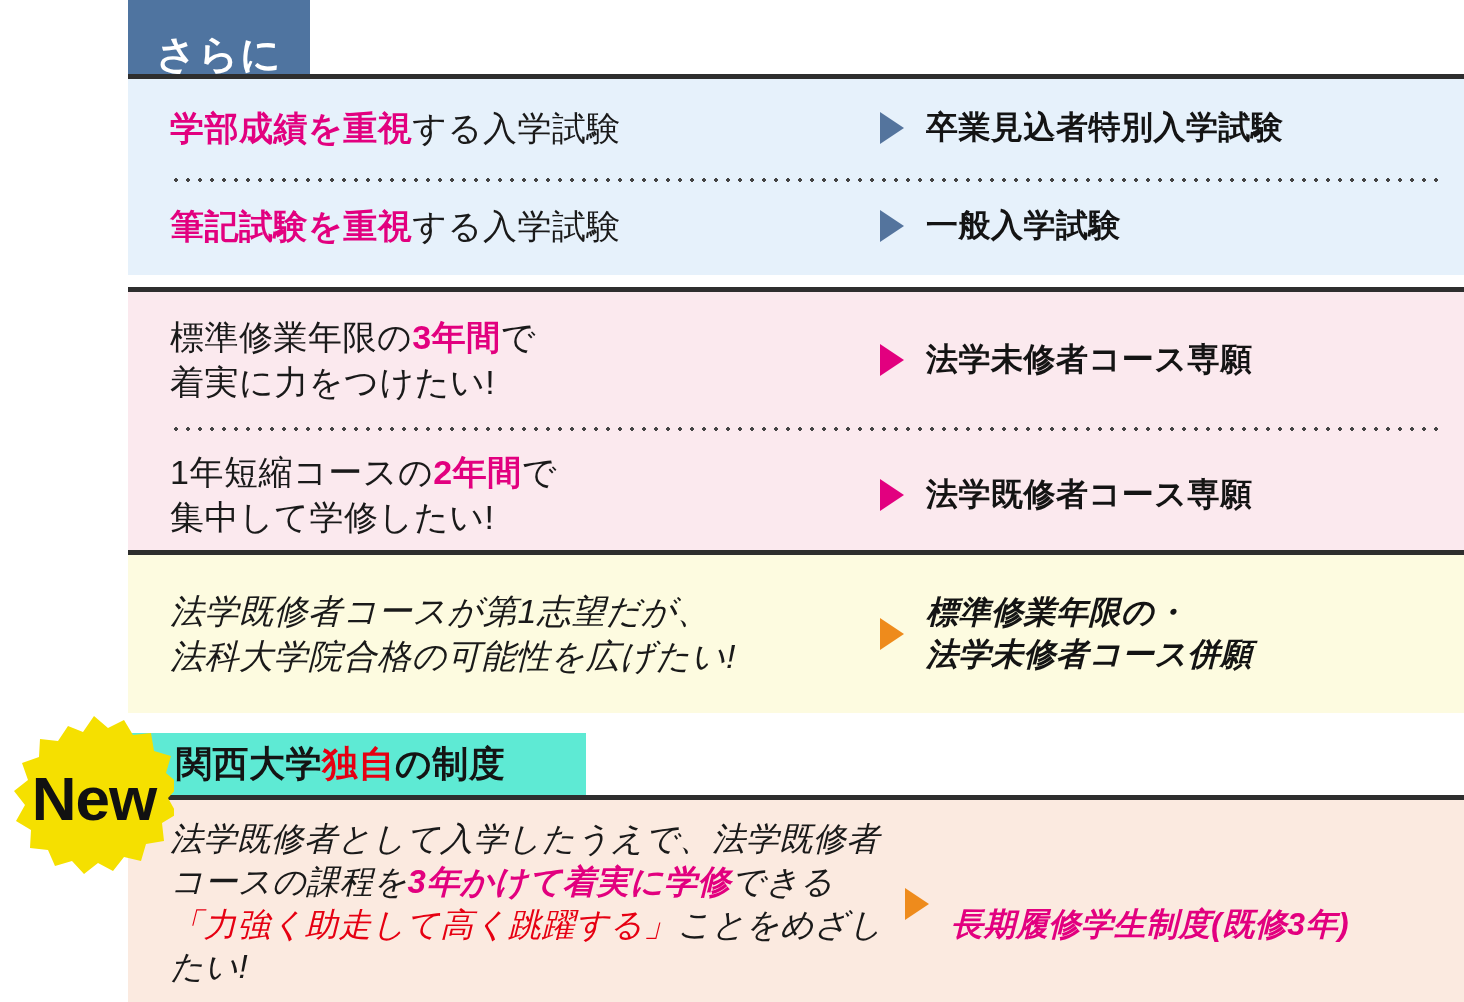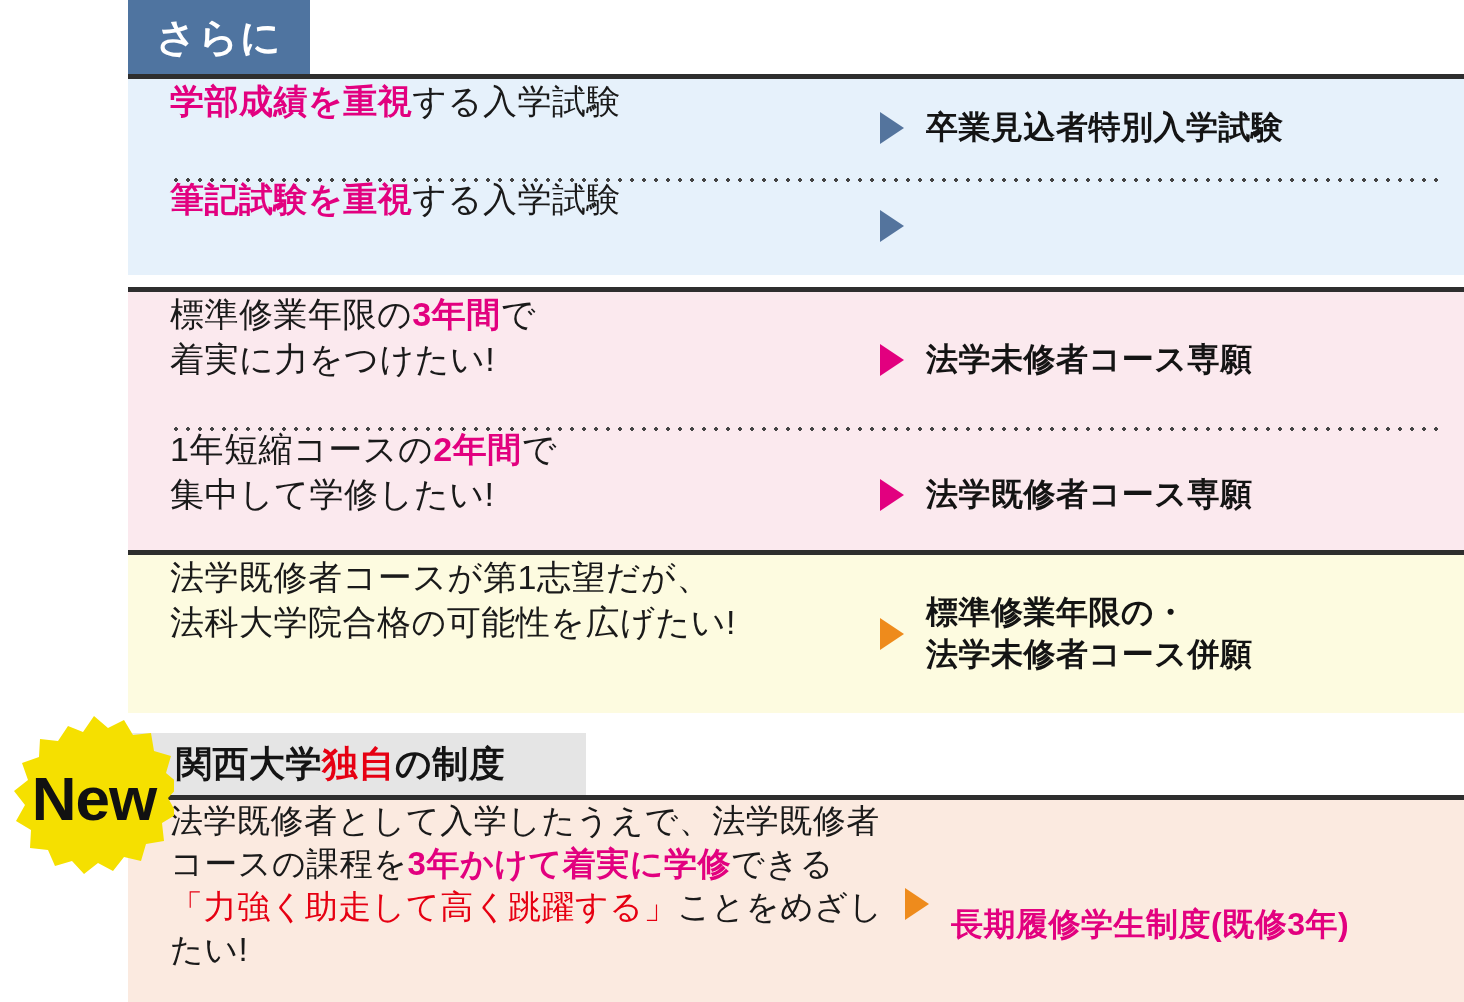--- a/index.html
+++ b/index.html
@@ -23,21 +23,21 @@
 
   
   .tab-saranii {
     position: absolute;
     left: 128px;
     top: 0px;
     width: 182px;
     height: 74px;
     background: #4f74a0;
     display: flex;
-    align-items: center;
+    align-items: flex-end;
     box-sizing: border-box;
     padding-left: 28px;
   }
   .tab-saranii .tab-label {
     color: #ffffff;
     font-size: 40px;
     font-weight: bold;
     letter-spacing: 1px;
     line-height: 1;
   }
@@ -57,25 +57,26 @@
 
   .sec-blue   { top: 74px;  height: 201px; }
   .sec-pink   { top: 275px; height: 275px; margin-top: 12px; }
   .sec-yellow { top: 550px; height: 163px; }
   .sec-peach  { top: 795px; height: 212px; }
 
   
   .row {
     position: relative;
     display: flex;
+    align-items: center;
     height: 50%;
     box-sizing: border-box;
     padding-left: 42px;
   }
-  .sec-yellow .row, .sec-peach .row { height: 100%; }
+  .sec-yellow .row, .sec-peach .row { height: 100%; font-style: italic; }
 
   .row-left {
     flex: 0 0 710px;
     font-size: 34px;
     color: #1a1a1a;
     line-height: 1.32;
     letter-spacing: 0.5px;
   }
   .row-left.compact {
     font-size: 33px;
@@ -124,21 +125,21 @@
   .em-magenta { color: #e2007f; font-weight: bold; }
   .em-red     { color: #e60012; }
 
   
   .gold-bar {
     position: absolute;
     left: 128px;
     top: 733px;
     width: 458px;
     height: 62px;
-    background: #e5e5e5;
+    background: #5eead4;
     display: flex;
     align-items: center;
     box-sizing: border-box;
     padding-left: 48px;
   }
   .gold-bar .gold-label {
     font-size: 36px;
     font-weight: bold;
     color: #141414;
     letter-spacing: 0.5px;
@@ -189,20 +190,21 @@
     </div>
 
     <div class="dots dots-blue"></div>
 
     <div class="row">
       <div class="row-left">
         <span class="em-magenta">筆記試験を重視</span><span>する入学試験</span>
       </div>
       <div class="row-right">
         <span class="arrow arrow-blue"></span>
+        <span class="rtext">一般入学試験</span>
       </div>
     </div>
   </div>
 
   <div class="section pink sec-pink">
 
     <div class="row">
       <div class="row-left">
         <span>標準修業年限の</span><span class="em-magenta">3年間</span><span>で</span><br>
         <span>着実に力をつけたい!</span>

